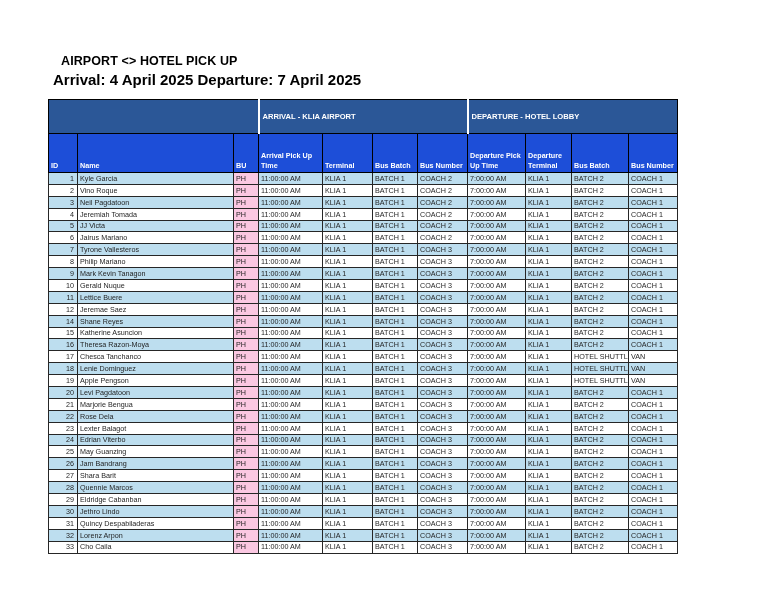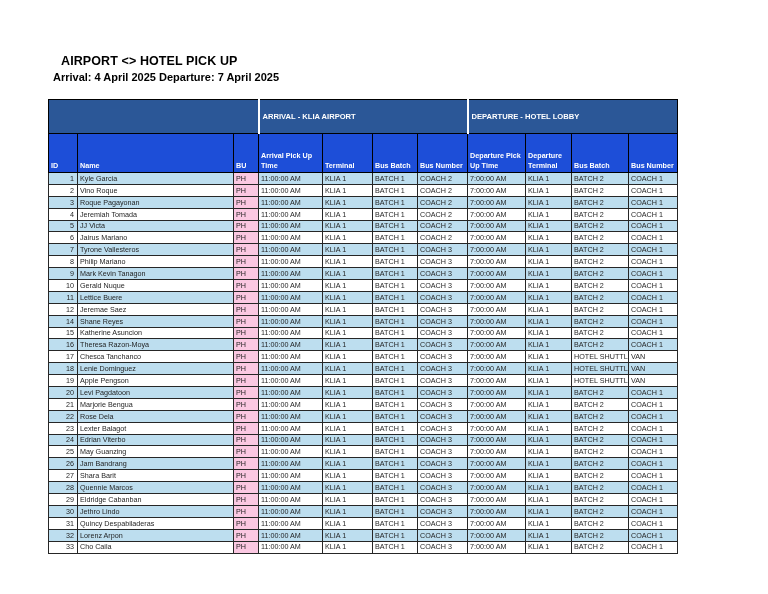--- a/index.html
+++ b/index.html
@@ -12,21 +12,21 @@
   }
   .page { position:absolute; inset:0; }
   .doc-title {
     position:absolute; left:53px; top:54px;
     font-size:12.5px; font-weight:bold; color:#000;
     letter-spacing:0.1px;
     margin-left:8px;
   }
   .doc-subtitle {
     position:absolute; left:53px; top:71px;
-    font-size:11px; font-weight:bold; color:#000;
+    font-size:15px; font-weight:bold; color:#000;
   }
   table.pickup {
     position:absolute; left:48px; top:99px;
     width:629px;
     border-collapse:collapse;
     table-layout:fixed;
   }
   table.pickup col.c-id   { width:29px; }
   table.pickup col.c-name { width:156px; }
   table.pickup col.c-bu   { width:25px; }
@@ -144,21 +144,21 @@
           <td>KLIA 1</td>
           <td>BATCH 1</td>
           <td>COACH 2</td>
           <td>7:00:00 AM</td>
           <td>KLIA 1</td>
           <td>BATCH 2</td>
           <td>COACH 1</td>
         </tr>
         <tr>
           <td class="id">3</td>
-          <td>Roque Pagayonan</td>
+          <td>Neil Pagdatoon</td>
           <td class="bu">PH</td>
           <td>11:00:00 AM</td>
           <td>KLIA 1</td>
           <td>BATCH 1</td>
           <td>COACH 2</td>
           <td>7:00:00 AM</td>
           <td>KLIA 1</td>
           <td>BATCH 2</td>
           <td>COACH 1</td>
         </tr>

